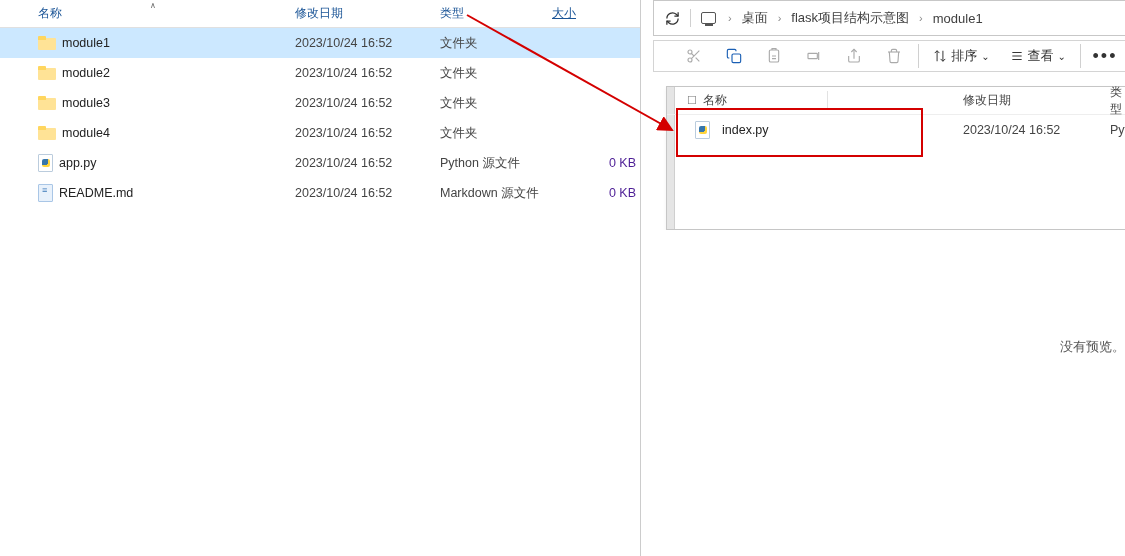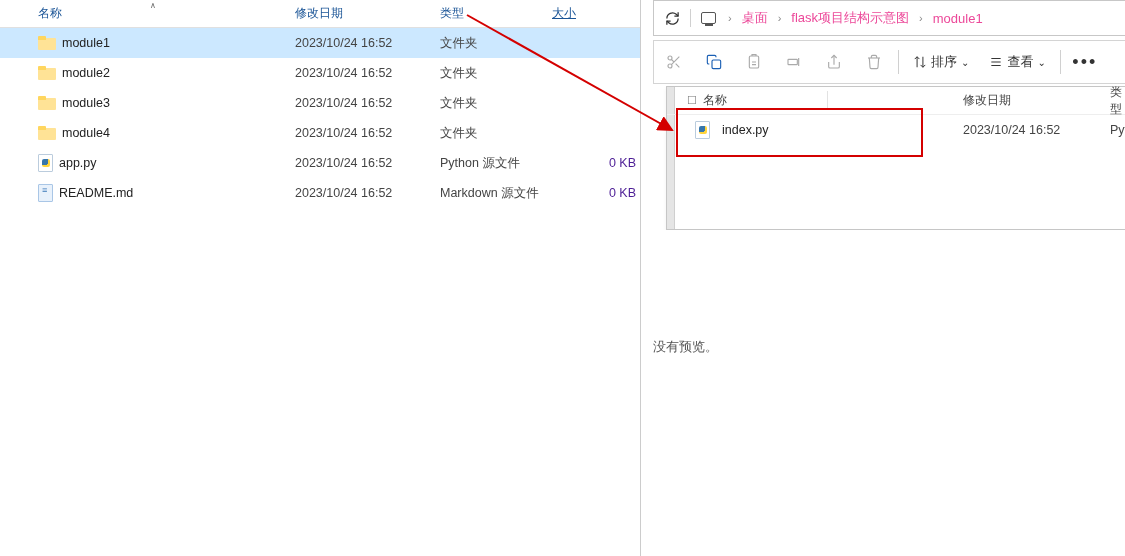--- a/index.html
+++ b/index.html
@@ -87,42 +87,43 @@
       font-size: 13px;
     }
     .addr-bar .btn {
       width: 36px; height: 36px; display: flex; align-items: center; justify-content: center;
     }
     .addr-bar .refresh { font-size: 15px; color: #333; }
     .addr-bar .crumb-wrap {
       flex: 1; display: flex; align-items: center; gap: 4px;
       border-left: 1px solid #d0d0d0; padding-left: 10px;
     }
-    .crumb { color: #ec4899; }
+    .crumb { color: #404040; }
     .crumb-sep { color: #888; font-size: 11px; padding: 0 6px; }
     .monitor-icon {
       width: 15px; height: 12px; border: 1px solid #555; border-radius: 2px; position: relative;
       display: inline-block; margin-right: 2px;
     }
     .monitor-icon::after {
       content: ""; position: absolute; left: 3px; bottom: -3px; width: 8px; height: 2px; background: #555;
     }
 
     
     .toolbar {
       position: absolute;
       left: 653px;
       top: 40px;
       width: 472px;
-      height: 44px;
+      height: 32px;
       display: flex;
       align-items: center;
       border: 1px solid #d4d4d4;
       border-right: none;
       background: #fff;
+      justify-content: flex-end;
     }
     .toolbar .tbtn {
       width: 40px; height: 40px; display: flex; align-items: center; justify-content: center;
       color: #555; font-size: 16px;
     }
     .toolbar .sep {
       width: 1px; height: 24px; background: #d0d0d0; margin: 0 4px;
     }
     .toolbar .label-btn {
       display: flex; align-items: center; gap: 4px; padding: 0 10px; font-size: 13px; color: #333;
@@ -199,21 +200,21 @@
       left: 653px;
       top: 230px;
       width: 472px;
       height: 326px;
       background: #fff;
     }
     .preview-text {
       position: absolute;
       top: 108px;
       left: 0; right: 0;
-      text-align: left;
+      text-align: right;
       font-size: 13px;
       color: #555;
     }
   </style>
 </head>
 <body>
 
 <div class="left-pane">
   <div class="left-header">
     <span class="chev-up">∧</span>

